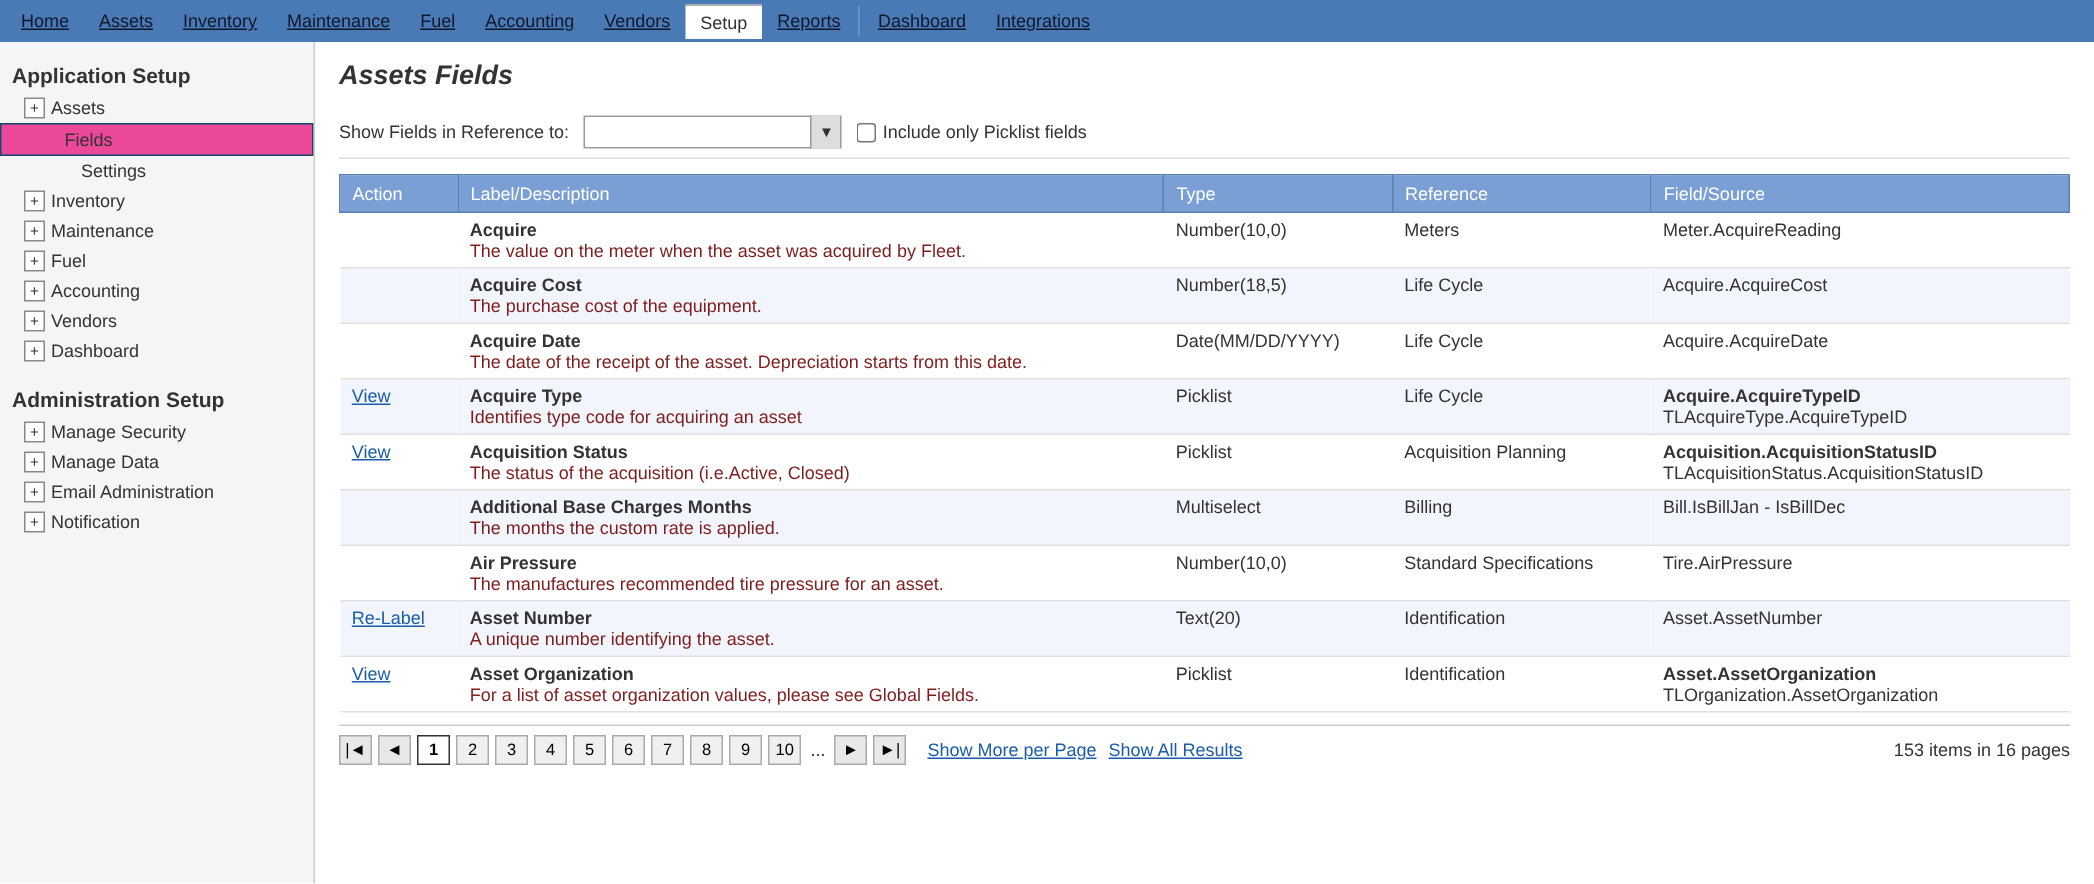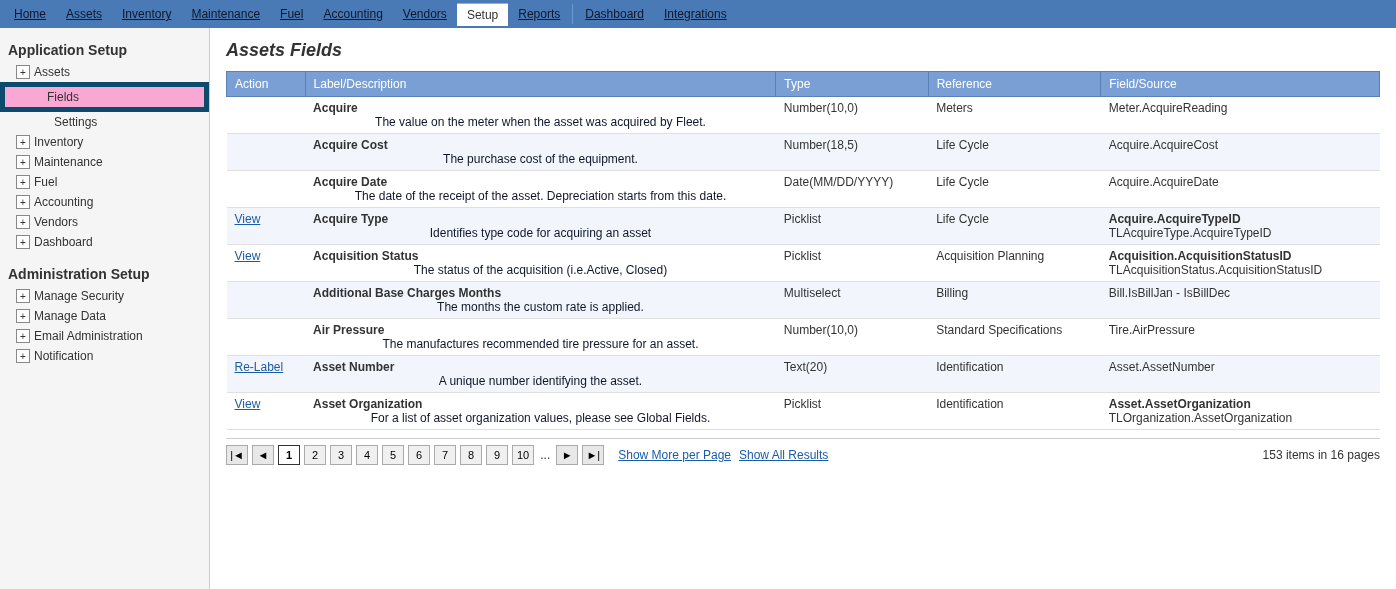--- a/index.html
+++ b/index.html
@@ -78,22 +78,22 @@
     .sidebar-item .item-label {
       font-size: 12px;
     }
     .sidebar-sub-item {
       padding: 3px 8px 3px 42px;
       cursor: pointer;
       color: #333;
       font-size: 12px;
     }
     .sidebar-sub-item.active {
-      background: #f9a8d4;
-      border: 5px solid #0c4a6e;
+      background: #ec4899;
+      border: 1px solid #0c4a6e;
     }
     .sidebar-sub-sub-item {
       padding: 3px 8px 3px 54px;
       cursor: pointer;
       color: #333;
       font-size: 12px;
     }
     .admin-section {
       margin-top: 8px;
     }
@@ -167,21 +167,21 @@
       border: 1px solid #5a80b8;
     }
     .data-table td {
       padding: 4px 8px;
       border-bottom: 1px solid #e0e0e0;
       vertical-align: top;
     }
     .data-table tr:nth-child(even) td { background: #f2f6fc; }
     .data-table tr:nth-child(odd) td { background: #fff; }
     .field-name { font-weight: bold; }
-    .field-desc { color: #0f172a; text-align: center; }
+    .field-desc { color: #7f1d1d; }
     .action-link {
       color: #1a5ca8;
       text-decoration: underline;
       cursor: pointer;
     }
     .bold-source { font-weight: bold; }
 
     
     .pagination {
       display: flex;
@@ -308,20 +308,31 @@
       <div class="sidebar-item">
         <div class="plus-icon">+</div>
         <span class="item-label">Notification</span>
       </div>
     </div>
   </div>
 
   <div id="main">
     <h1 id="page-title">Assets Fields</h1>
 
+    <div class="filter-bar">
+      <span class="filter-label">Show Fields in Reference to:</span>
+      <div class="filter-select">
+        <input type="text" style="">
+        <div class="dropdown-btn">▼</div>
+      </div>
+      <label class="checkbox-label">
+        <input type="checkbox" style="">
+        <span>Include only Picklist fields</span>
+      </label>
+    </div>
 
     <table class="data-table">
       <thead>
         <tr>
           <th>Action</th>
           <th>Label/Description</th>
           <th>Type</th>
           <th>Reference</th>
           <th>Field/Source</th>
         </tr>

